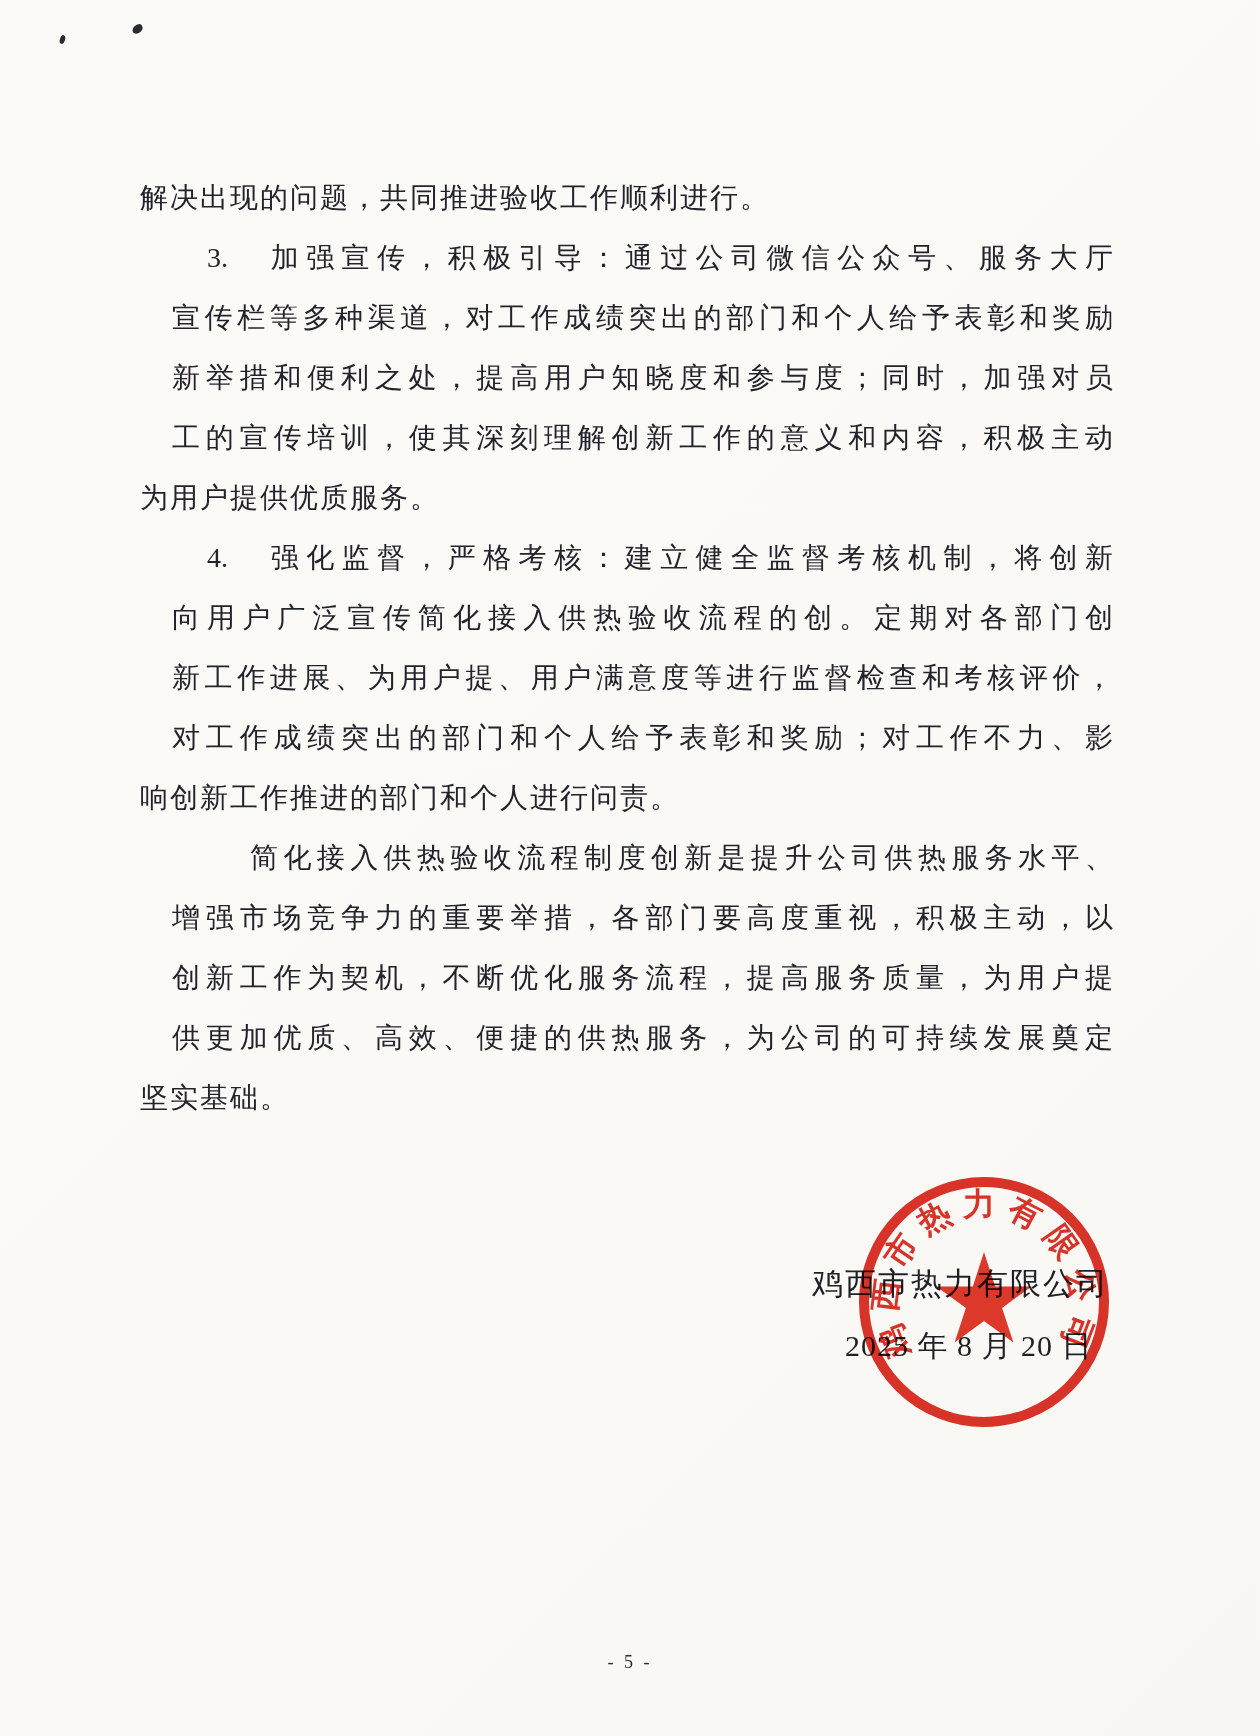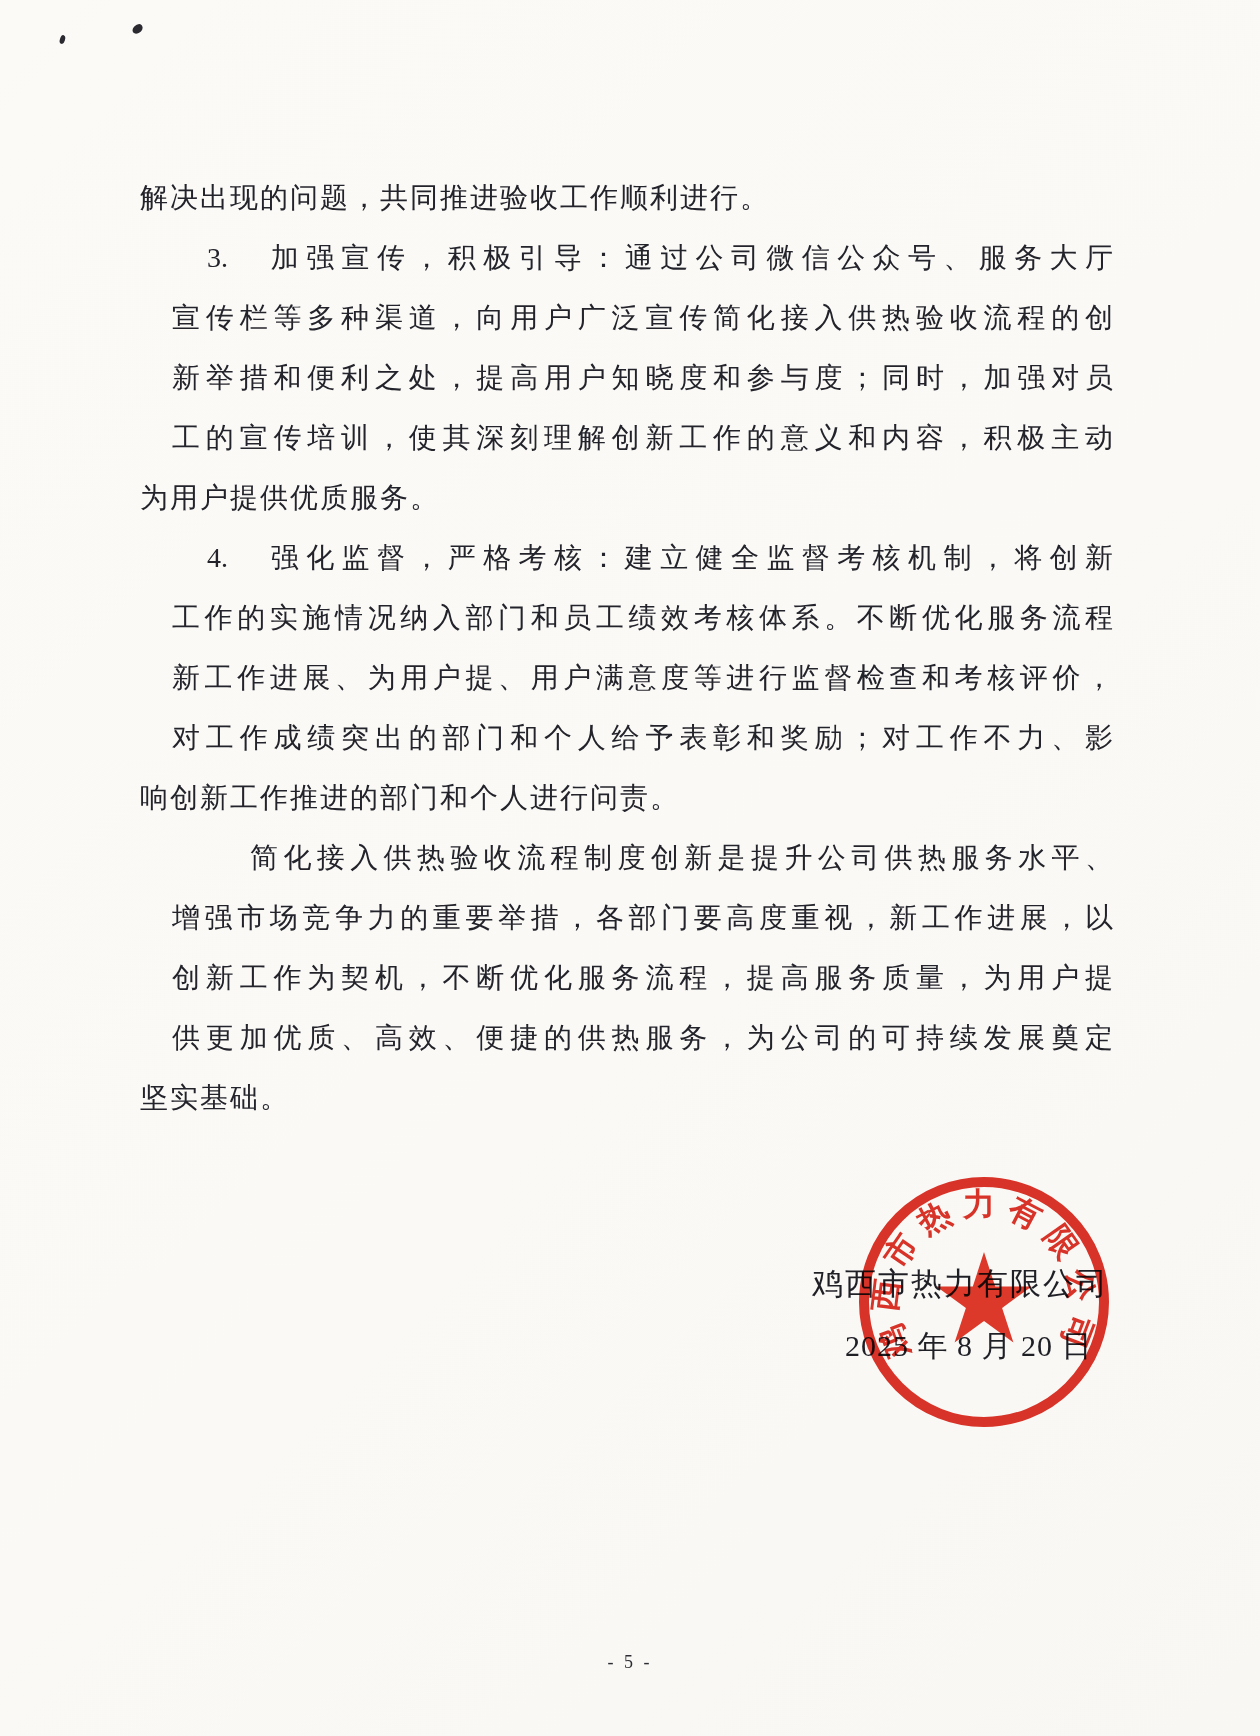--- a/index.html
+++ b/index.html
@@ -92,31 +92,31 @@
 <body>
 
 <div class="page">
 
   <div class="speck s1"></div>
   <div class="speck s2"></div>
 
   <div class="text-block">
       <div class="line plain">解决出现的问题，共同推进验收工作顺利进行。</div>
       <div class="line just" style="padding-left: 35px;">3.　加强宣传，积极引导：通过公司微信公众号、服务大厅</div>
-      <div class="line just">宣传栏等多种渠道，向用户广泛宣传简化接入供热验收流程的创</div>
+      <div class="line just">宣传栏等多种渠道，对工作成绩突出的部门和个人给予表彰和奖励</div>
       <div class="line just">新举措和便利之处，提高用户知晓度和参与度；同时，加强对员</div>
       <div class="line just">工的宣传培训，使其深刻理解创新工作的意义和内容，积极主动</div>
       <div class="line plain">为用户提供优质服务。</div>
       <div class="line just" style="padding-left: 35px;">4.　强化监督，严格考核：建立健全监督考核机制，将创新</div>
-      <div class="line just">工作的实施情况纳入部门和员工绩效考核体系。不断优化服务流程</div>
+      <div class="line just">向用户广泛宣传简化接入供热验收流程的创。定期对各部门创</div>
       <div class="line just">新工作进展、为用户提、用户满意度等进行监督检查和考核评价，</div>
       <div class="line just">对工作成绩突出的部门和个人给予表彰和奖励；对工作不力、影</div>
       <div class="line plain">响创新工作推进的部门和个人进行问责。</div>
       <div class="line just" style="padding-left: 78px;">简化接入供热验收流程制度创新是提升公司供热服务水平、</div>
-      <div class="line just">增强市场竞争力的重要举措，各部门要高度重视，新工作进展，以</div>
+      <div class="line just">增强市场竞争力的重要举措，各部门要高度重视，积极主动，以</div>
       <div class="line just">创新工作为契机，不断优化服务流程，提高服务质量，为用户提</div>
       <div class="line just">供更加优质、高效、便捷的供热服务，为公司的可持续发展奠定</div>
       <div class="line plain">坚实基础。</div>
     </div>
 
   <div class="signature">鸡西市热力有限公司</div>
 
   <div class="sign-date">2025 年 8 月 20 日</div>
 
   <svg class="stamp" viewBox="-127 -127 254 254" xmlns="http://www.w3.org/2000/svg">

